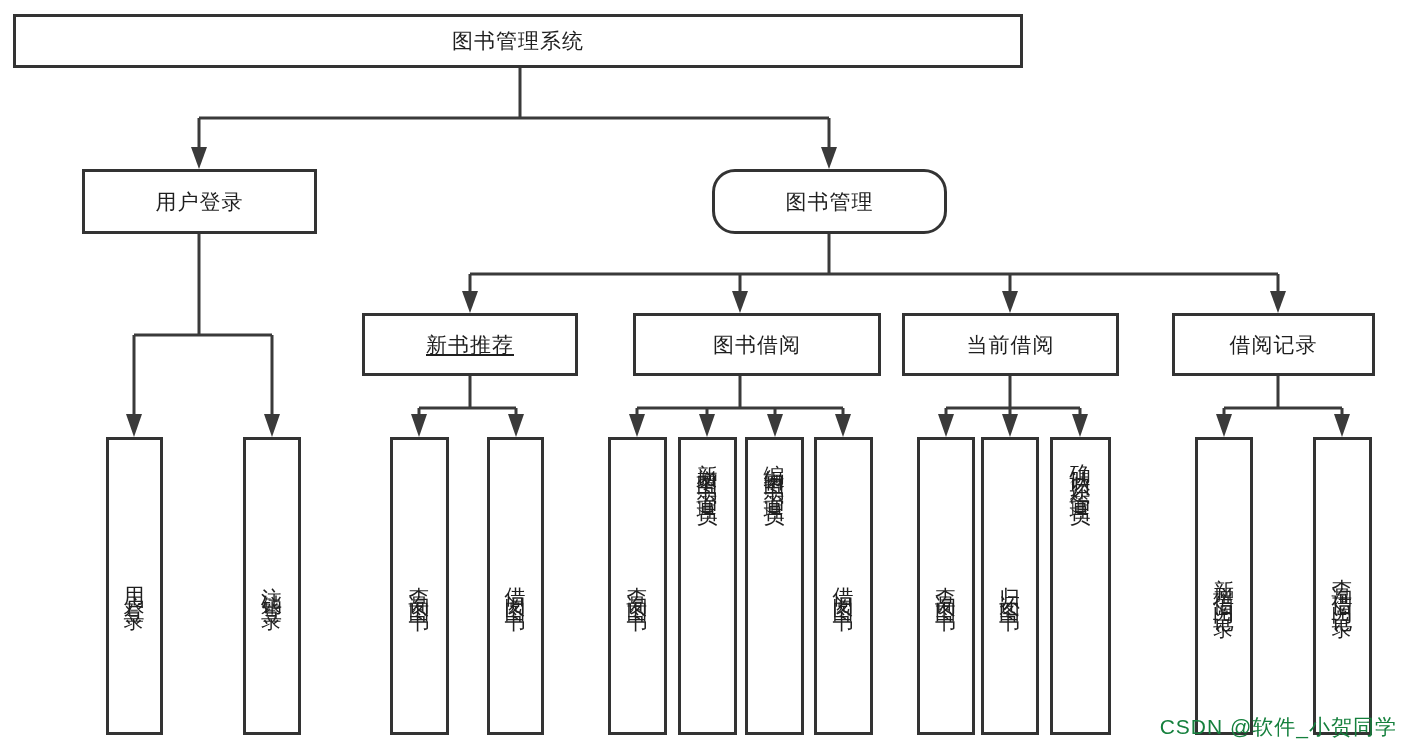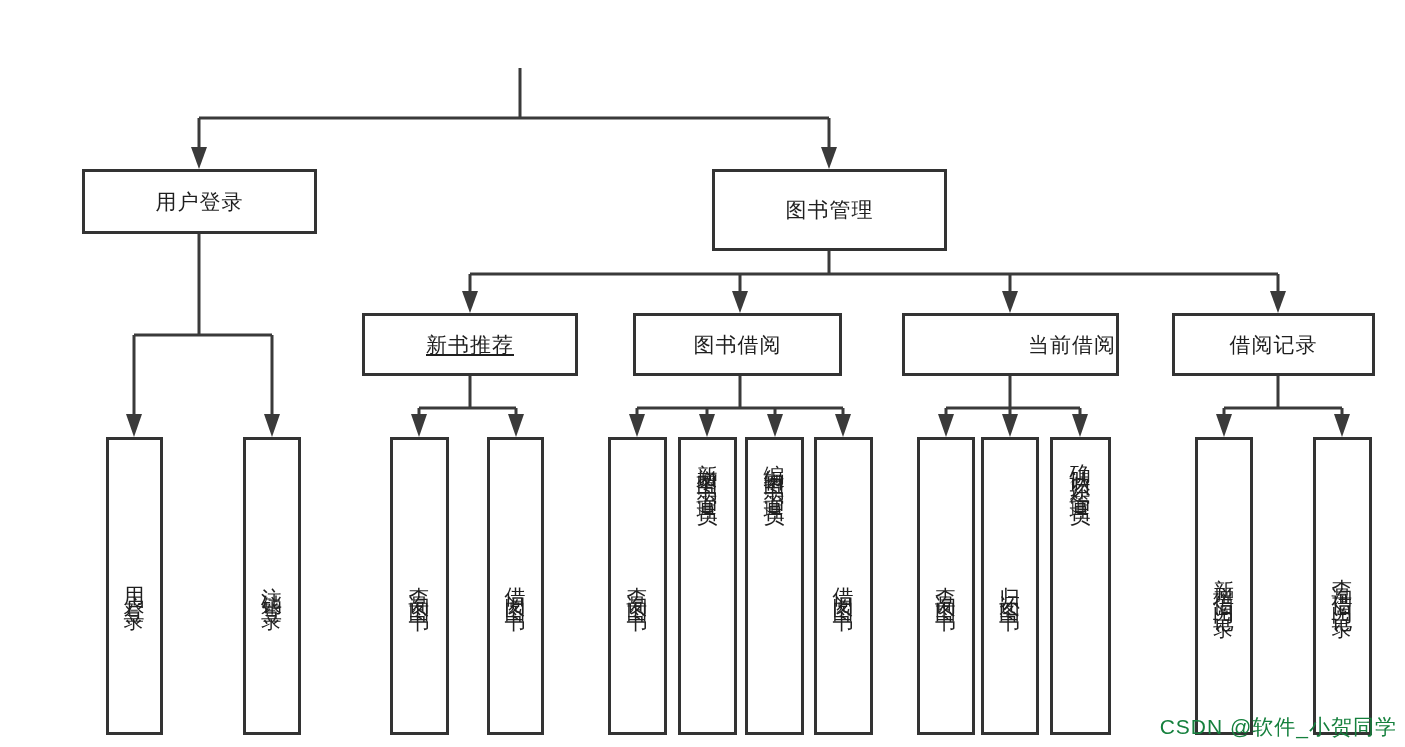--- a/index.html
+++ b/index.html
@@ -60,35 +60,38 @@
     <polygon class="arrow" points="699,414 715,414 707,437"></polygon>
     <polygon class="arrow" points="767,414 783,414 775,437"></polygon>
     <polygon class="arrow" points="835,414 851,414 843,437"></polygon>
     <polygon class="arrow" points="938,414 954,414 946,437"></polygon>
     <polygon class="arrow" points="1002,414 1018,414 1010,437"></polygon>
     <polygon class="arrow" points="1072,414 1088,414 1080,437"></polygon>
     <polygon class="arrow" points="1216,414 1232,414 1224,437"></polygon>
     <polygon class="arrow" points="1334,414 1350,414 1342,437"></polygon>
   </svg>
 
+  <div class="box" style="left:13px;top:14px;width:1010px;height:54px;">
+    <span class="hlabel">图书管理系统</span>
+  </div>
 
   <div class="box" style="left:82px;top:169px;width:235px;height:65px;">
     <span class="hlabel">用户登录</span>
   </div>
-  <div class="box" style="left:712px;top:169px;width:235px;height:82px;">
+  <div class="box" style="left:712px;top:169px;width:235px;height:65px;border-radius:23px;">
     <span class="hlabel">图书管理</span>
   </div>
 
   <div class="box" style="left:362px;top:313px;width:216px;height:63px;text-decoration:underline;">
     <span class="hlabel">新书推荐</span>
   </div>
-  <div class="box" style="left:633px;top:313px;width:209px;height:63px;">
+  <div class="box" style="left:633px;top:313px;width:248px;height:63px;">
     <span class="hlabel">图书借阅</span>
   </div>
-  <div class="box" style="left:902px;top:313px;width:217px;height:63px;justify-content:flex-end;">
+  <div class="box" style="left:902px;top:313px;width:217px;height:63px;">
     <span class="hlabel">当前借阅</span>
   </div>
   <div class="box" style="left:1172px;top:313px;width:203px;height:63px;">
     <span class="hlabel">借阅记录</span>
   </div>
 
   <div class="box" style="left:106px;top:437px;width:57px;height:298px;">
     <span class="vlabel">用户登录</span>
   </div>
   <div class="box" style="left:243px;top:437px;width:58px;height:298px;">

